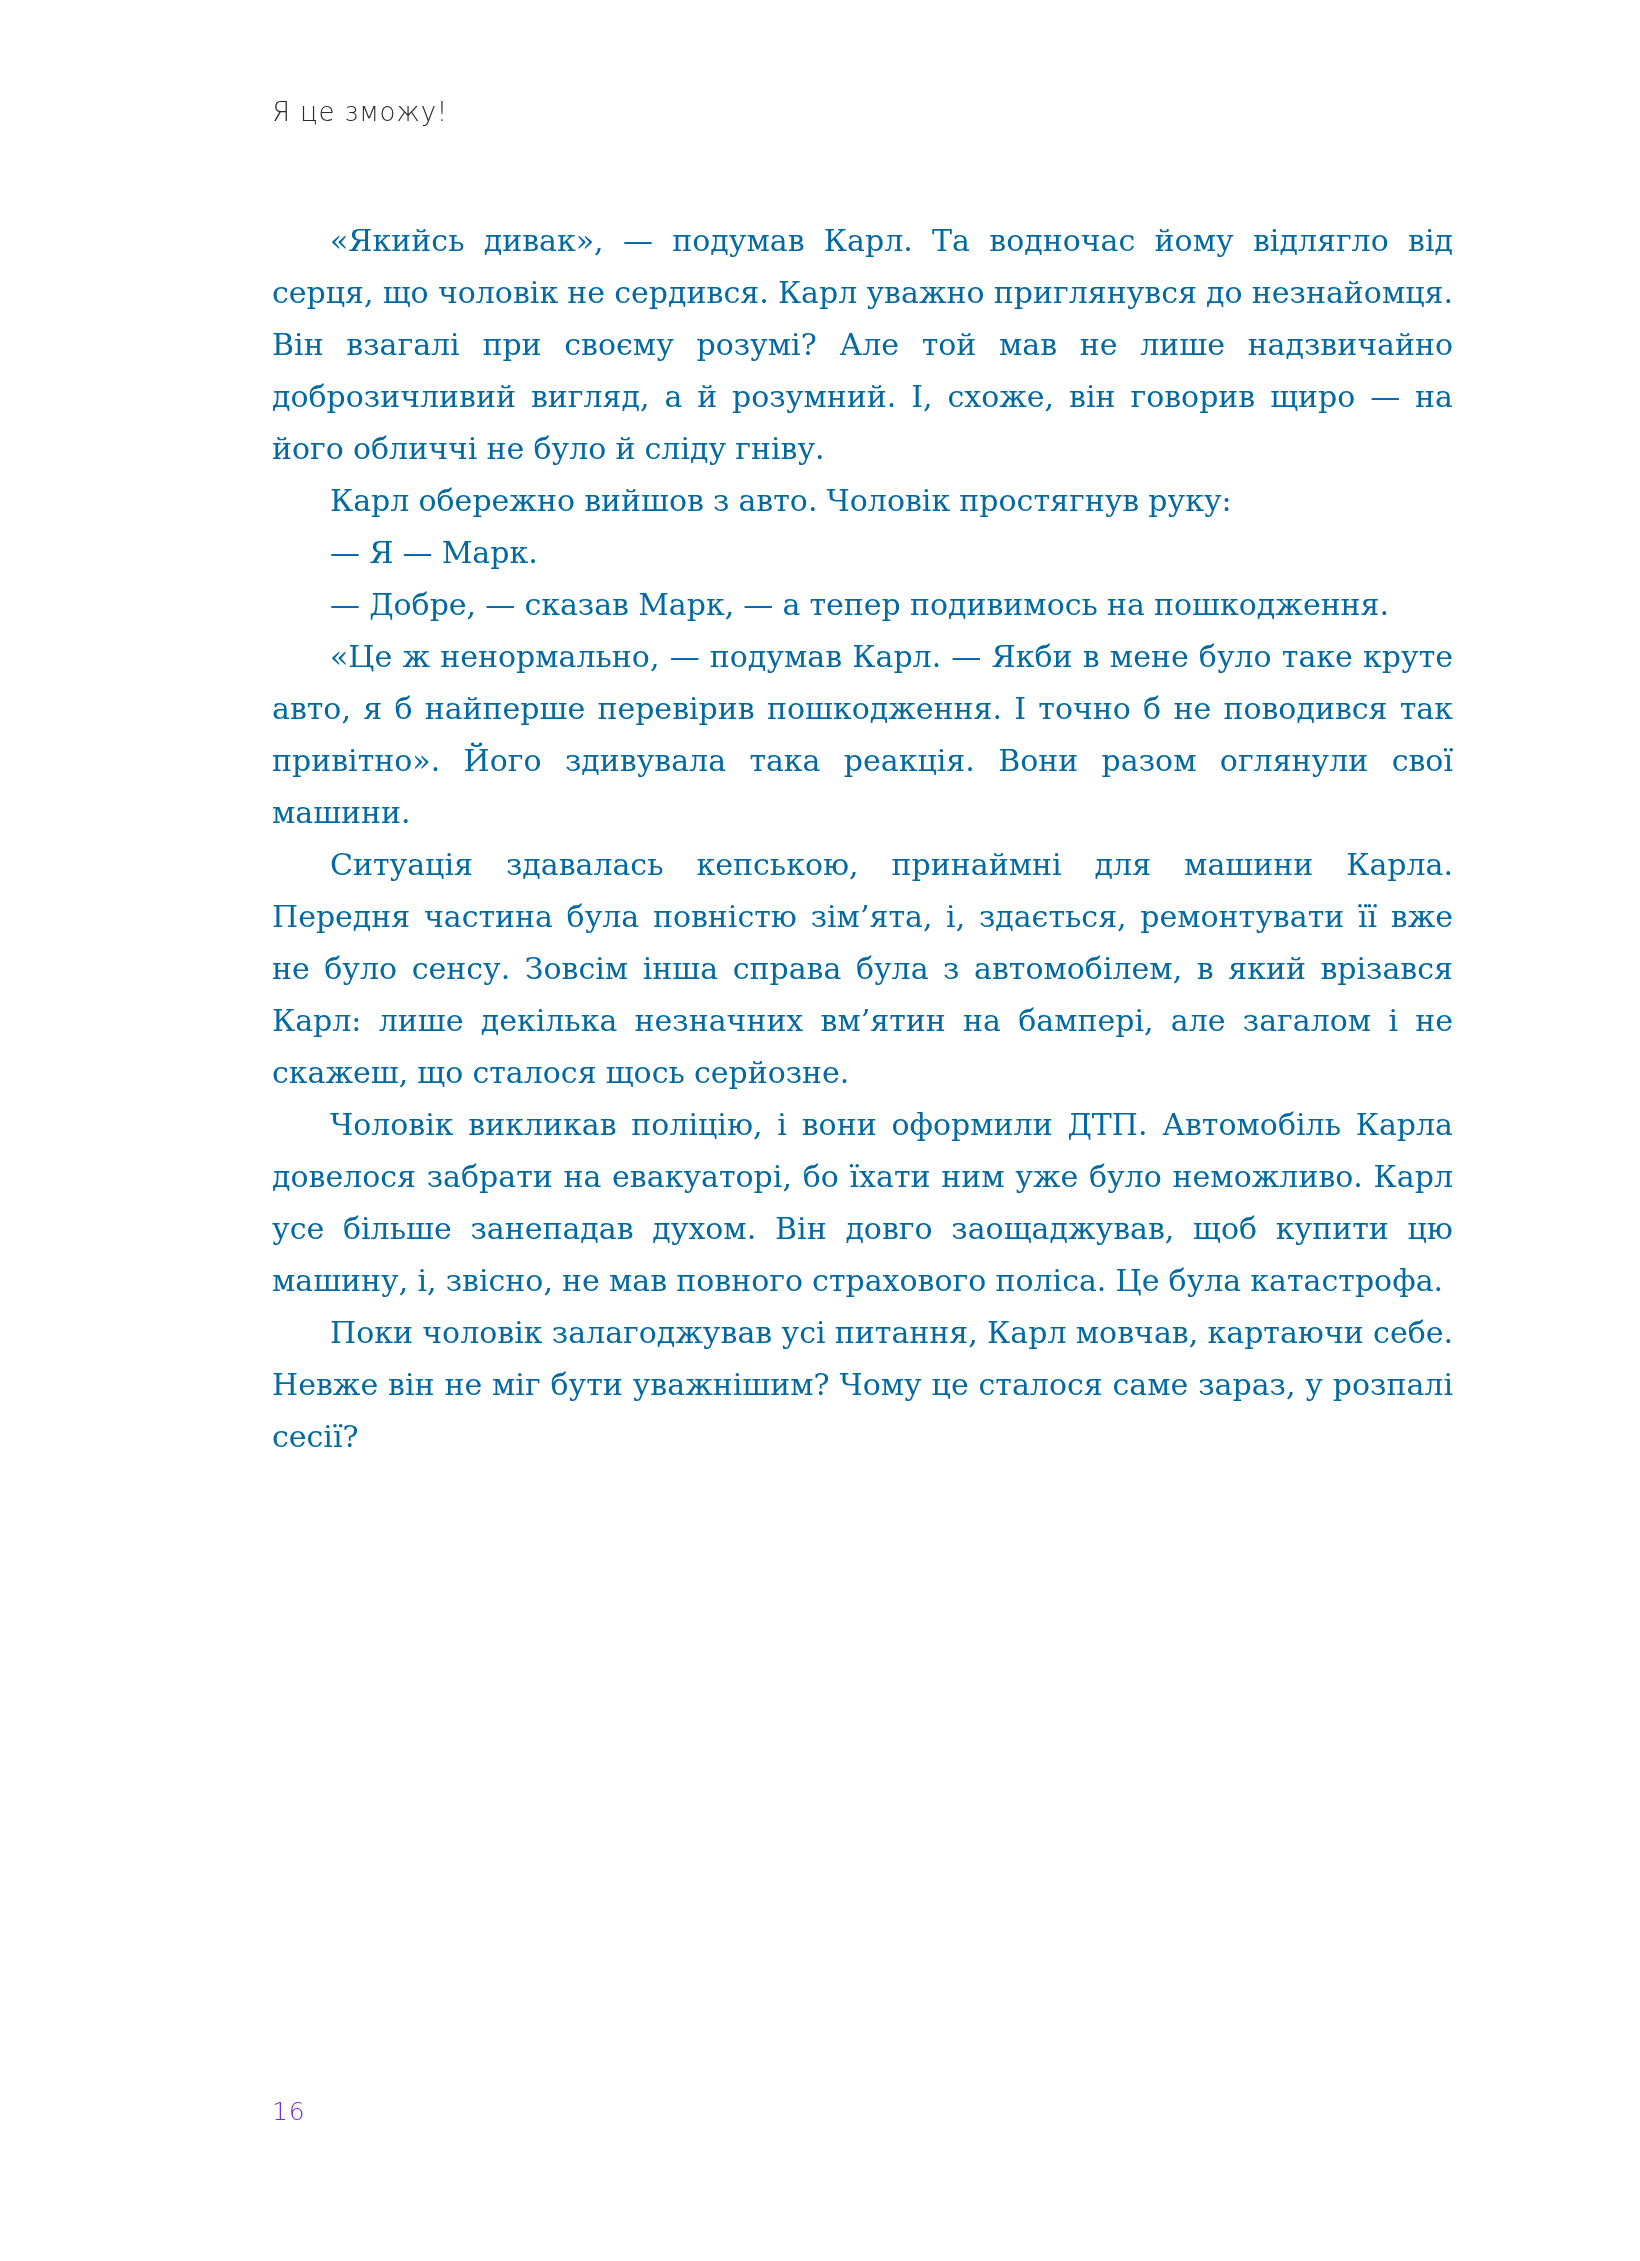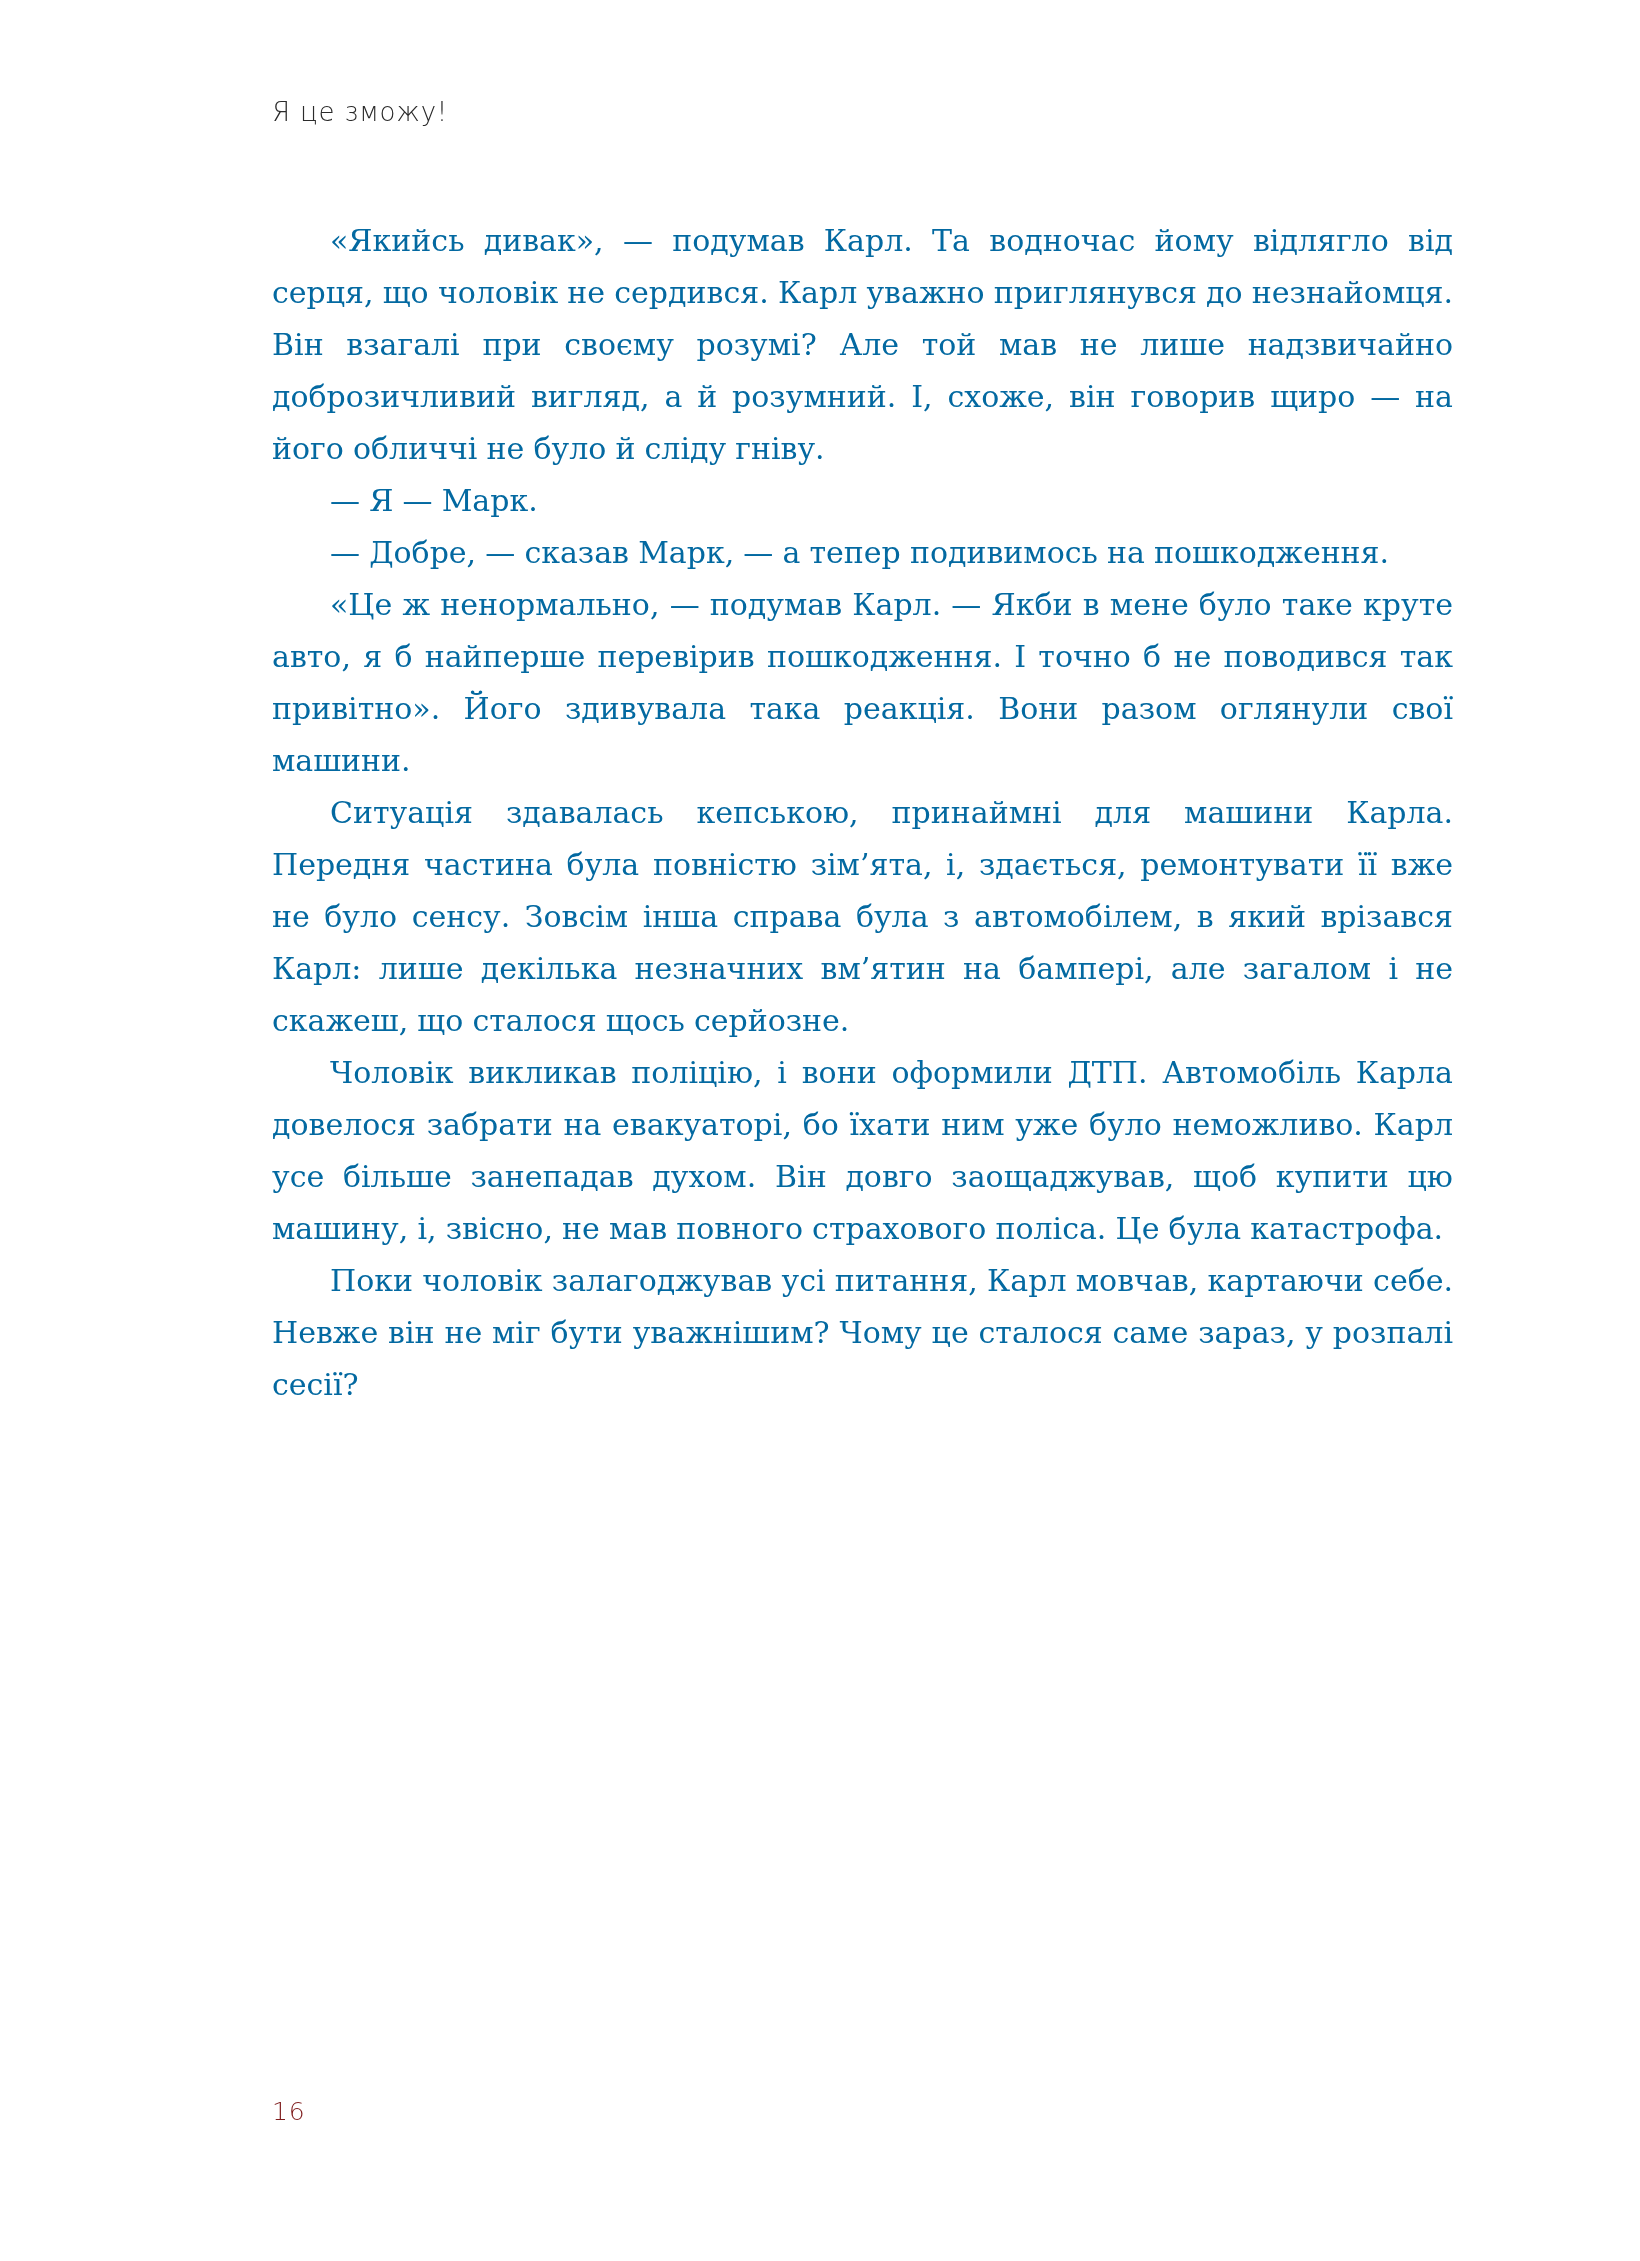--- a/index.html
+++ b/index.html
@@ -66,34 +66,35 @@
 
   
   .folio {
     position: absolute;
     left: 272px;
     top: 2097px;
     font-family: "DejaVu Sans", "Liberation Sans", sans-serif;
     font-weight: 300;
     font-size: 25px;
     letter-spacing: 0.9px;
-    color: #7f1d1d;
+    color: #6d28d9;
   }
 </style>
 </head>
 <body>
 
 <div class="page">
 
   <div class="running-head">Я це зможу!</div>
 
   <div class="text-block">
 
     <p class="para">«Якийсь дивак», — подумав Карл. Та водночас йому відлягло від серця, що чоловік не сердився. Карл уважно приглянувся до незнайомця. Він взагалі при своєму розумі? Але той мав не лише надзвичайно доброзичливий вигляд, а й розумний. І, схоже, він говорив щиро — на його обличчі не було й сліду гніву.</p>
 
+    <p class="para short">Карл обережно вийшов з авто. Чоловік простягнув руку:</p>
 
     <p class="para dialogue">— Я — Марк.</p>
 
 
 
     <p class="para">— Добре, — сказав Марк, — а тепер подивимось на пошкодження.</p>
 
 
     <p class="para">«Це ж ненормально, — подумав Карл. — Якби в мене було таке круте авто, я б найперше перевірив пошкодження. І точно б не поводився так привітно». Його здивувала така реакція. Вони разом оглянули свої машини.</p>
 

